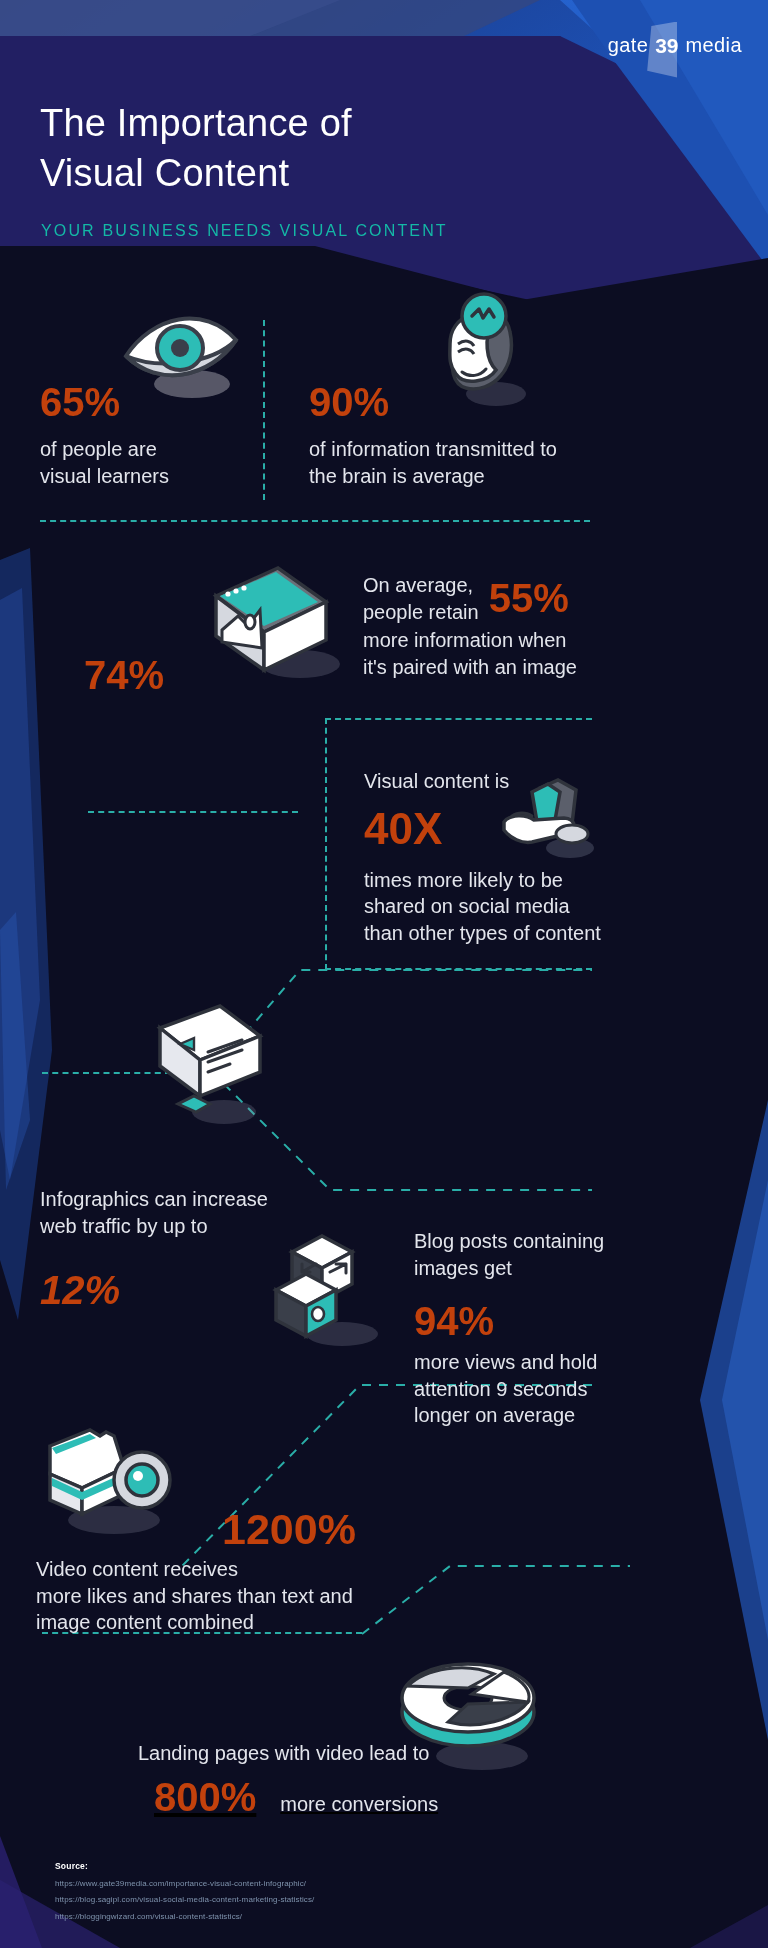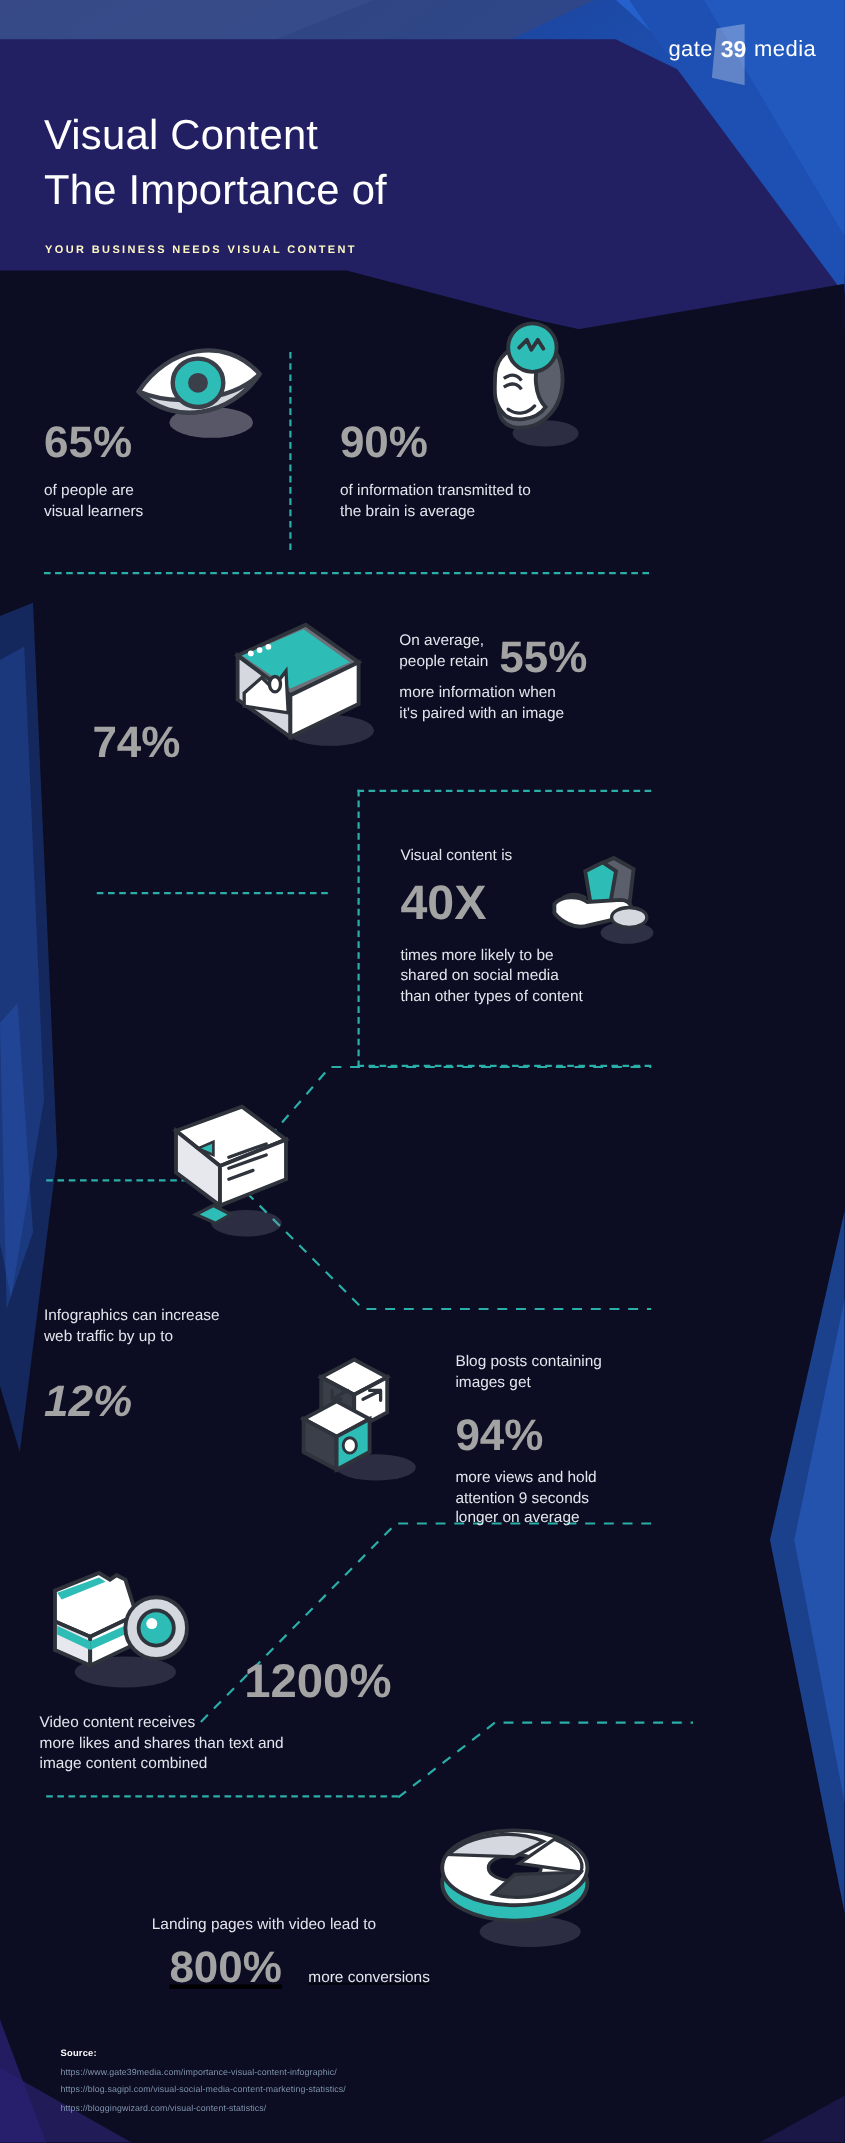--- a/index.html
+++ b/index.html
@@ -20,29 +20,29 @@
   
   .header{position:absolute;top:0;left:0;width:768px;height:310px;}
   .logo{position:absolute;right:26px;top:28px;display:flex;align-items:center;height:34px;}
   .logo .word{color:#ffffff;font-size:20px;letter-spacing:.4px;font-weight:400;}
   .logo .badge{position:relative;margin:0 4px;display:inline-flex;align-items:center;justify-content:center;}
   .logo .badge .quad{position:absolute;left:-5px;top:-13px;width:30px;height:56px;background:rgba(255,255,255,0.30);
      clip-path:polygon(14% 8%,100% 0%,100% 100%,0% 88%);}
   .logo .badge .num{position:relative;color:#ffffff;font-size:21px;font-weight:700;letter-spacing:0px;padding:0 3px;}
 
   .title{position:absolute;left:40px;top:98px;color:#ffffff;font-size:38px;line-height:1.32;font-weight:300;letter-spacing:.2px;}
-  .subtitle{position:absolute;left:41px;top:222px;color:#fef9c3;font-size:10px;font-weight:700;letter-spacing:2.15px;}
+  .subtitle{position:absolute;left:41px;top:222px;color:#14b8a6;font-size:16px;font-weight:400;letter-spacing:2.15px;}
 
   
   .stat{position:absolute;}
-  .num{color:#a3a3a3;font-weight:700;line-height:1;}
+  .num{color:#c2410c;font-weight:700;line-height:1;}
   .body{color:#e3e5ec;font-weight:400;line-height:1.33;}
   .n-xl{font-size:40px;}
   .n-xxl{font-size:44px;}
-  .t-16{font-size:14px;}
+  .t-16{font-size:20px;}
 
   
   .dash{position:absolute;}
   .dash-h{border-top:2px dashed #2aaea8;}
   .dash-v{border-left:2px dashed #2aaea8;}
 
   
   .source{position:absolute;left:55px;top:1861px;}
   .source .lbl{color:#ffffff;font-size:8.5px;font-weight:700;letter-spacing:.2px;}
   .source .url{color:#7f93ad;font-size:8px;letter-spacing:.1px;margin-top:7.5px;}
@@ -116,22 +116,22 @@
     <div class="logo">
       <span class="word">gate</span>
       <span class="badge">
         <span class="quad"></span>
         <span class="num">39</span>
       </span>
       <span class="word">media</span>
     </div>
 
     <div class="title">
+      <div>The Importance of</div>
       <div>Visual Content</div>
-      <div>The Importance of</div>
     </div>
     <div class="subtitle">YOUR BUSINESS NEEDS VISUAL CONTENT</div>
   </div>
 
   <div class="dash dash-v" style="left:263px;top:320px;height:180px;"></div>
   <div class="dash dash-h" style="left:40px;top:520px;width:550px;"></div>
 
   <div class="dash dash-v" style="left:325px;top:718px;height:252px;"></div>
   <div class="dash dash-h" style="left:325px;top:718px;width:267px;"></div>
   <div class="dash dash-h" style="left:325px;top:968px;width:267px;"></div>

